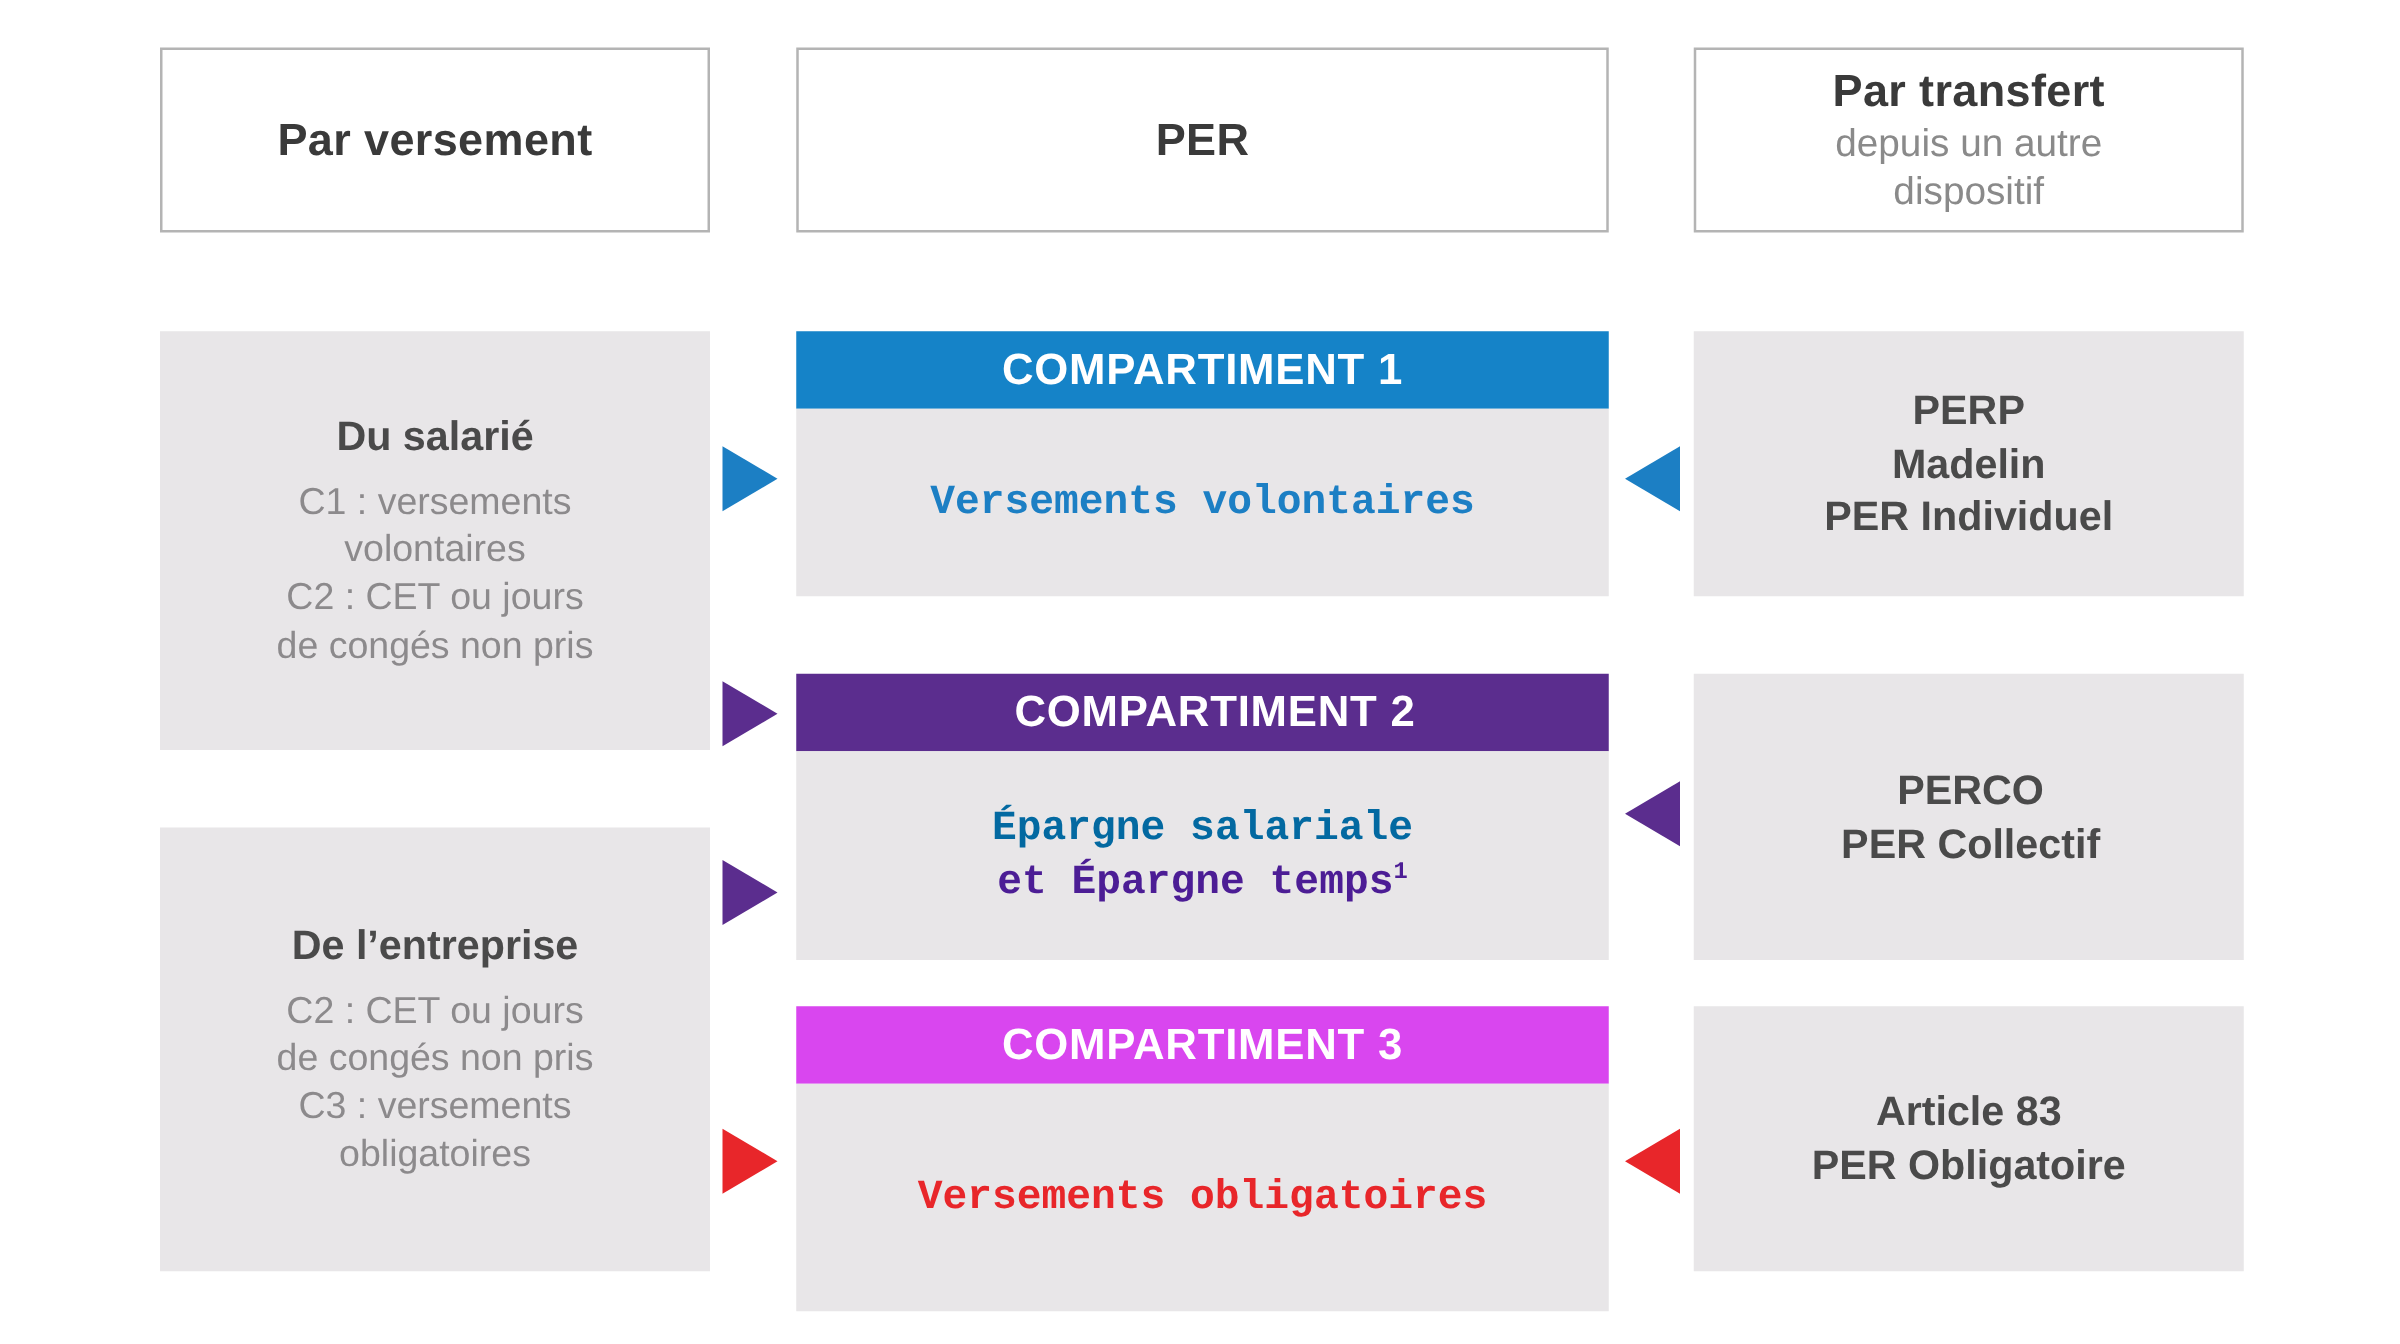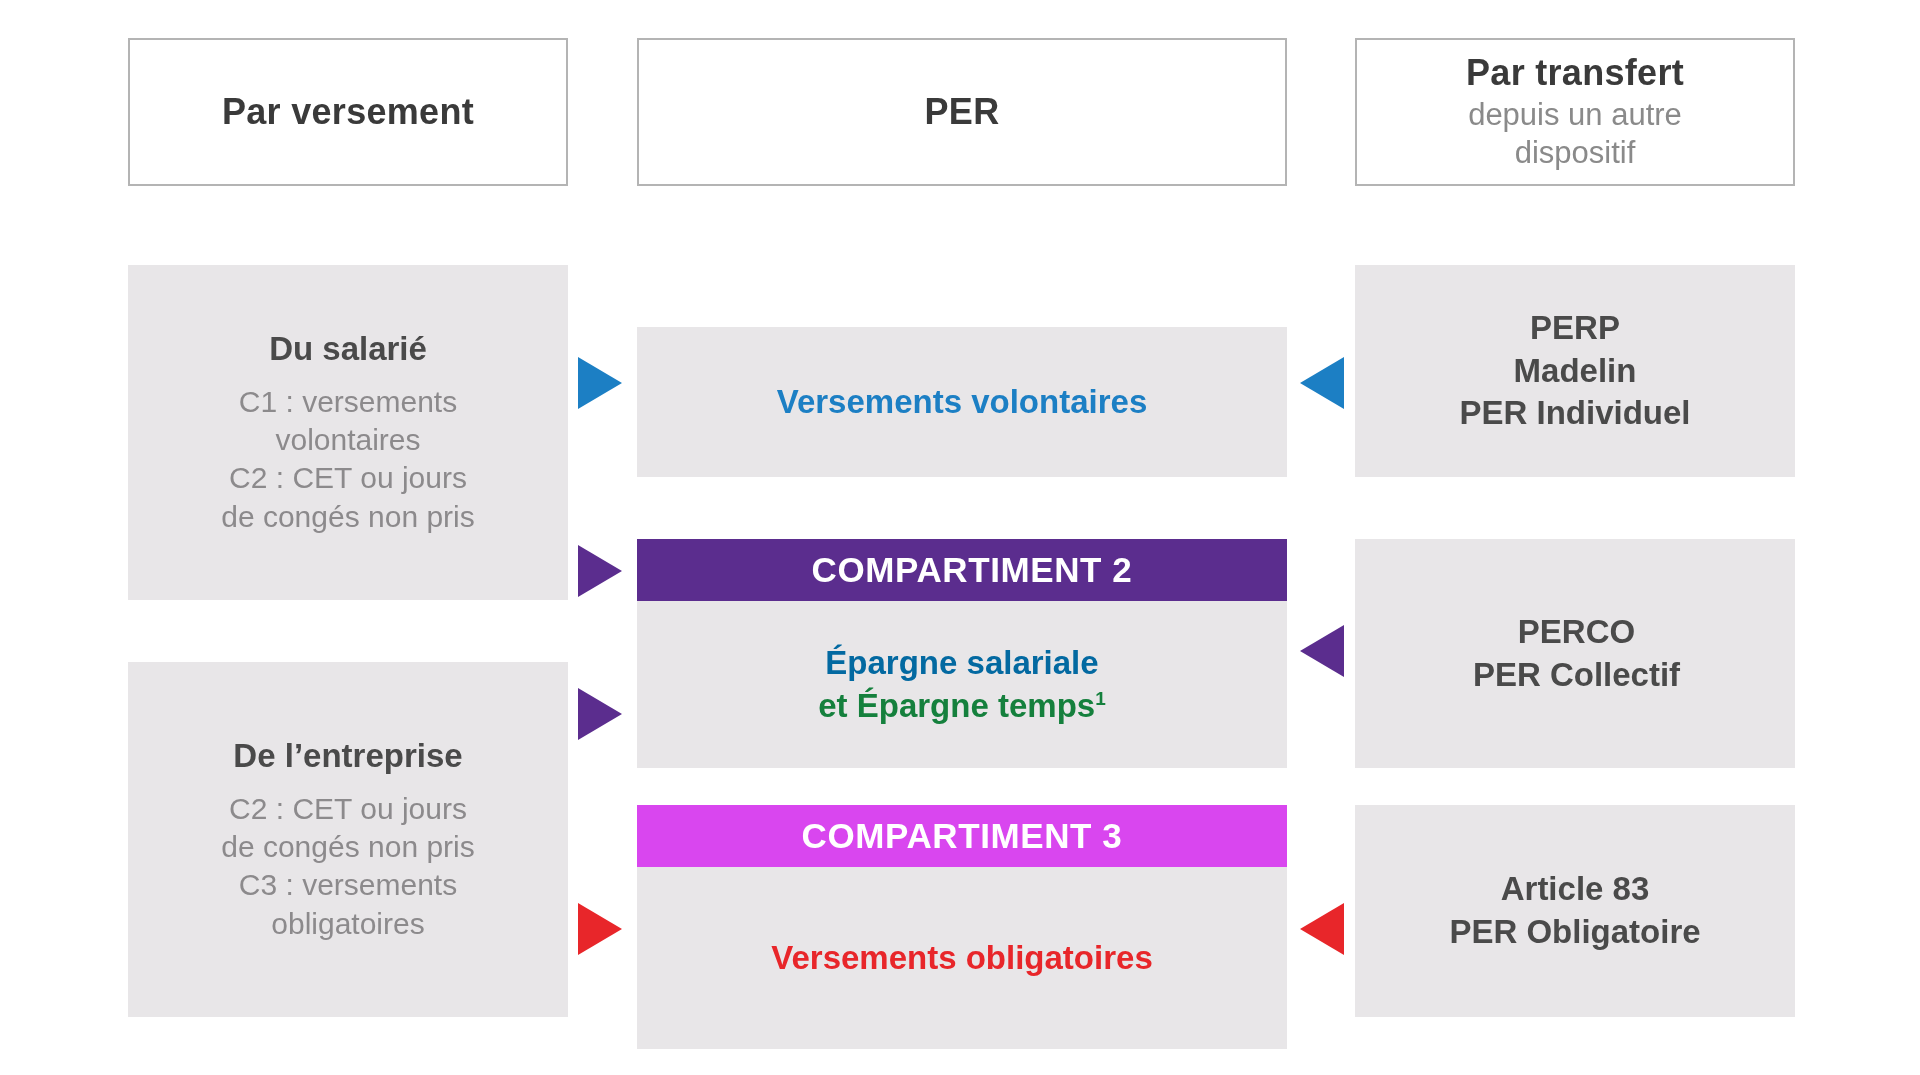--- a/index.html
+++ b/index.html
@@ -93,20 +93,21 @@
     color: #ffffff;
     letter-spacing: 0.6px;
   }
   .comp-body {
     background: #e8e6e8;
     display: flex;
     flex-direction: column;
     align-items: center;
     justify-content: center;
     text-align: right;
+    font-family: Liberation Mono, monospace;
   }
   .comp-body-line {
     font-size: 33px;
     font-weight: bold;
     line-height: 1.3;
   }
   .sup {
     font-size: 19px;
     vertical-align: super;
     font-weight: bold;
@@ -151,30 +152,33 @@
   </div>
 
   <div class="abs grey-panel" style="left:128px; top:662px; width:440px; height:355px;">
     <div class="panel-title">De l’entreprise</div>
     <div class="panel-line">C2 : CET ou jours</div>
     <div class="panel-line">de congés non pris</div>
     <div class="panel-line">C3 : versements</div>
     <div class="panel-line">obligatoires</div>
   </div>
 
+  <div class="abs comp-head" style="left:637px; top:265px; width:650px; height:62px; background:#1583C8;">
+    <div class="comp-head-label">COMPARTIMENT 1</div>
+  </div>
   <div class="abs comp-body" style="left:637px; top:327px; width:650px; height:150px;">
     <div class="comp-body-line" style="color:#1C7FC4;">Versements volontaires</div>
   </div>
 
   <div class="abs comp-head" style="left:637px; top:539px; width:650px; height:62px; background:#5B2D8E;padding-left:20px;">
     <div class="comp-head-label">COMPARTIMENT 2</div>
   </div>
   <div class="abs comp-body" style="left:637px; top:601px; width:650px; height:167px;">
     <div class="comp-body-line" style="color:#0369a1;">Épargne salariale</div>
-    <div class="comp-body-line" style="color:#15803d;"><span>et Épargne temps</span><span class="sup">1</span></div>
+    <div class="comp-body-line" style="color:#4c1d95;"><span>et Épargne temps</span><span class="sup">1</span></div>
   </div>
 
   <div class="abs comp-head" style="left:637px; top:805px; width:650px; height:62px; background:#d946ef;">
     <div class="comp-head-label">COMPARTIMENT 3</div>
   </div>
   <div class="abs comp-body" style="left:637px; top:867px; width:650px; height:182px;">
     <div class="comp-body-line" style="color:#E8262A;">Versements obligatoires</div>
   </div>
 
   <div class="abs grey-panel" style="left:1355px; top:265px; width:440px; height:212px;">

